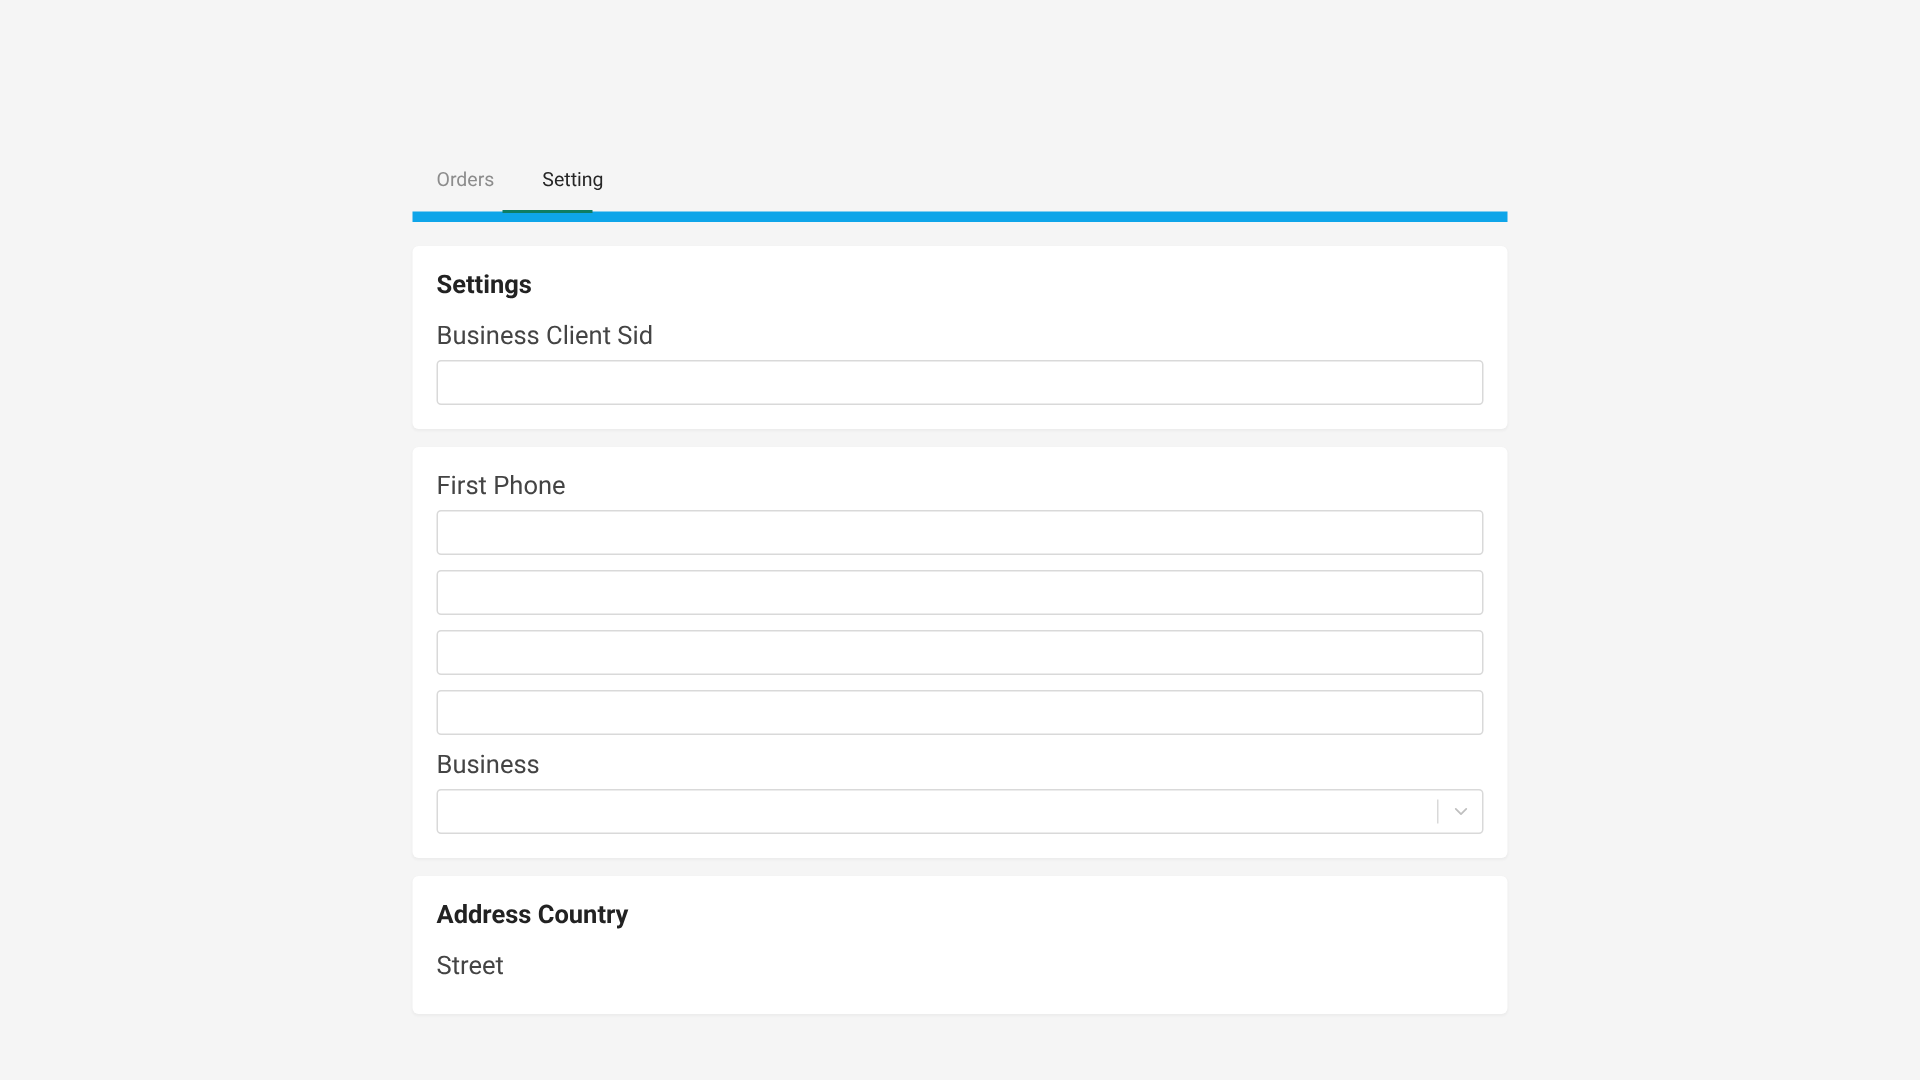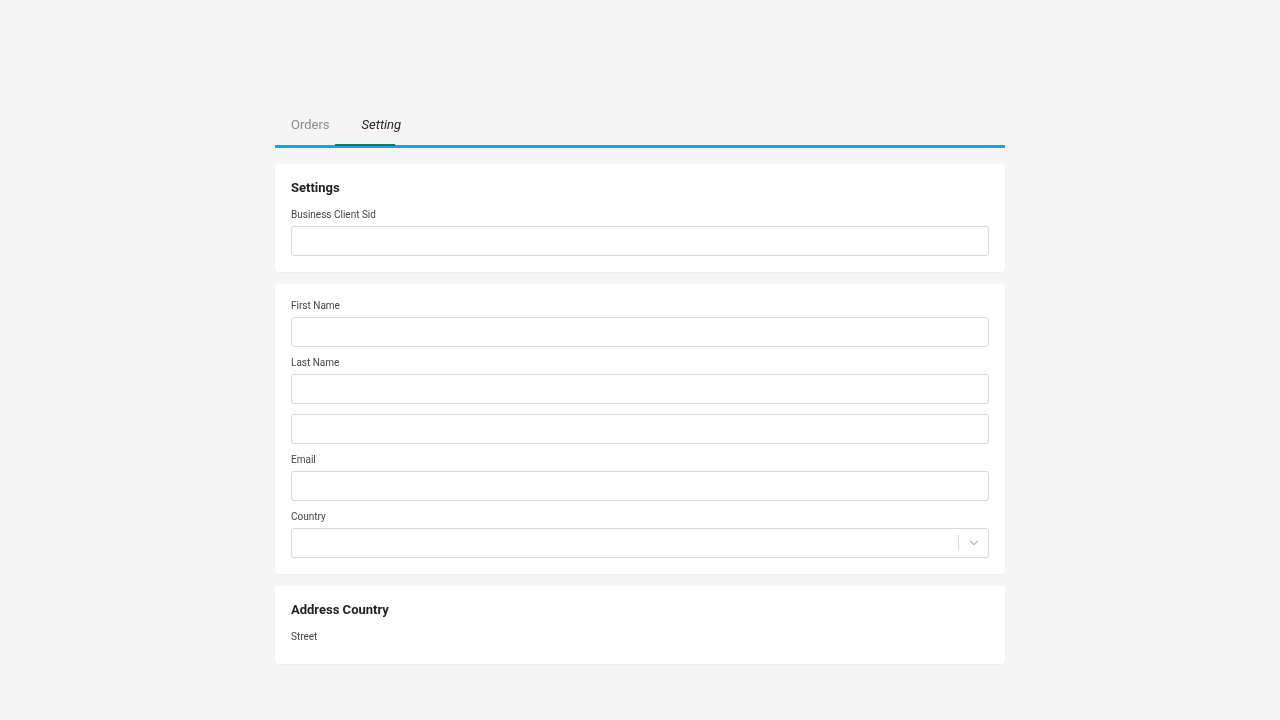--- a/index.html
+++ b/index.html
@@ -21,35 +21,34 @@
   }
   .container {
     width: 730px;
     margin: 0 auto;
   }
   
   .tabs {
     position: relative;
     display: flex;
     align-items: flex-end;
-    border-bottom: 3px solid #0ea5e9;
+    border-bottom: 7px solid #0ea5e9;
     height: 40px;
   }
   .tab {
     padding: 0 16px;
     height: 40px;
     line-height: 40px;
     font-size: 13px;
     color: #8c8c8c;
     cursor: pointer;
     position: relative;
   }
   .tab.active {
     color: #262626;
-    font-style: italic;
   }
   .tab-ink {
     position: absolute;
     bottom: -1px;
     height: 2px;
     background: #0f7d64;
     left: 60px;
     width: 60px;
   }
   
@@ -58,34 +57,34 @@
     border-radius: 4px;
     box-shadow: 0 1px 2px rgba(0,0,0,0.04);
     padding: 16px;
     margin-top: 16px;
     margin-bottom: 12px;
   }
   .panel + .panel {
     margin-top: 12px;
   }
   .panel-title {
-    font-size: 13px;
+    font-size: 17px;
     font-weight: 700;
     color: #222;
     margin-bottom: 14px;
   }
   .field {
     margin-bottom: 10px;
   }
   .field:last-child {
     margin-bottom: 0;
   }
   .field-label {
     display: block;
-    font-size: 10px;
+    font-size: 17px;
     color: #444;
     margin-bottom: 6px;
   }
   .text-input {
     width: 100%;
     height: 30px;
     border: 1px solid #d9d9d9;
     border-radius: 3px;
     padding: 0 8px;
     font-size: 13px;
@@ -149,40 +148,38 @@
       <div class="panel-title">Settings</div>
       <div class="field">
         <label class="field-label">Business Client Sid</label>
         <input type="text" class="text-input" value="" style="">
       </div>
     </div>
 
     <div class="panel">
 
       <div class="field">
-        <label class="field-label">First Name</label>
-        <input type="text" class="text-input" value="" style="">
-      </div>
-
-      <div class="field">
-        <label class="field-label">Last Name</label>
-        <input type="text" class="text-input" value="" style="">
-      </div>
-
-      <div class="field">
-        <input type="text" class="text-input" value="" style="">
-      </div>
-
-      <div class="field">
-        <label class="field-label">Email</label>
-        <input type="text" class="text-input" value="" style="">
-      </div>
-
-      <div class="field">
-        <label class="field-label">Country</label>
+        <label class="field-label">First Phone</label>
+        <input type="text" class="text-input" value="" style="">
+      </div>
+
+      <div class="field">
+        <input type="text" class="text-input" value="" style="">
+      </div>
+
+      <div class="field">
+        <input type="text" class="text-input" value="" style="">
+      </div>
+
+      <div class="field">
+        <input type="text" class="text-input" value="" style="">
+      </div>
+
+      <div class="field">
+        <label class="field-label">Business</label>
         <div class="select-wrap">
           <input type="text" readonly="" class="select-input" value="" style="">
           <span class="select-sep"></span>
           <span class="select-arrow">
             <svg width="14" height="14" viewBox="0 0 24 24" fill="none" stroke="currentColor" stroke-width="2" stroke-linecap="round" stroke-linejoin="round">
                 <polyline points="6 9 12 15 18 9"></polyline>
               </svg>
           </span>
         </div>
       </div>

